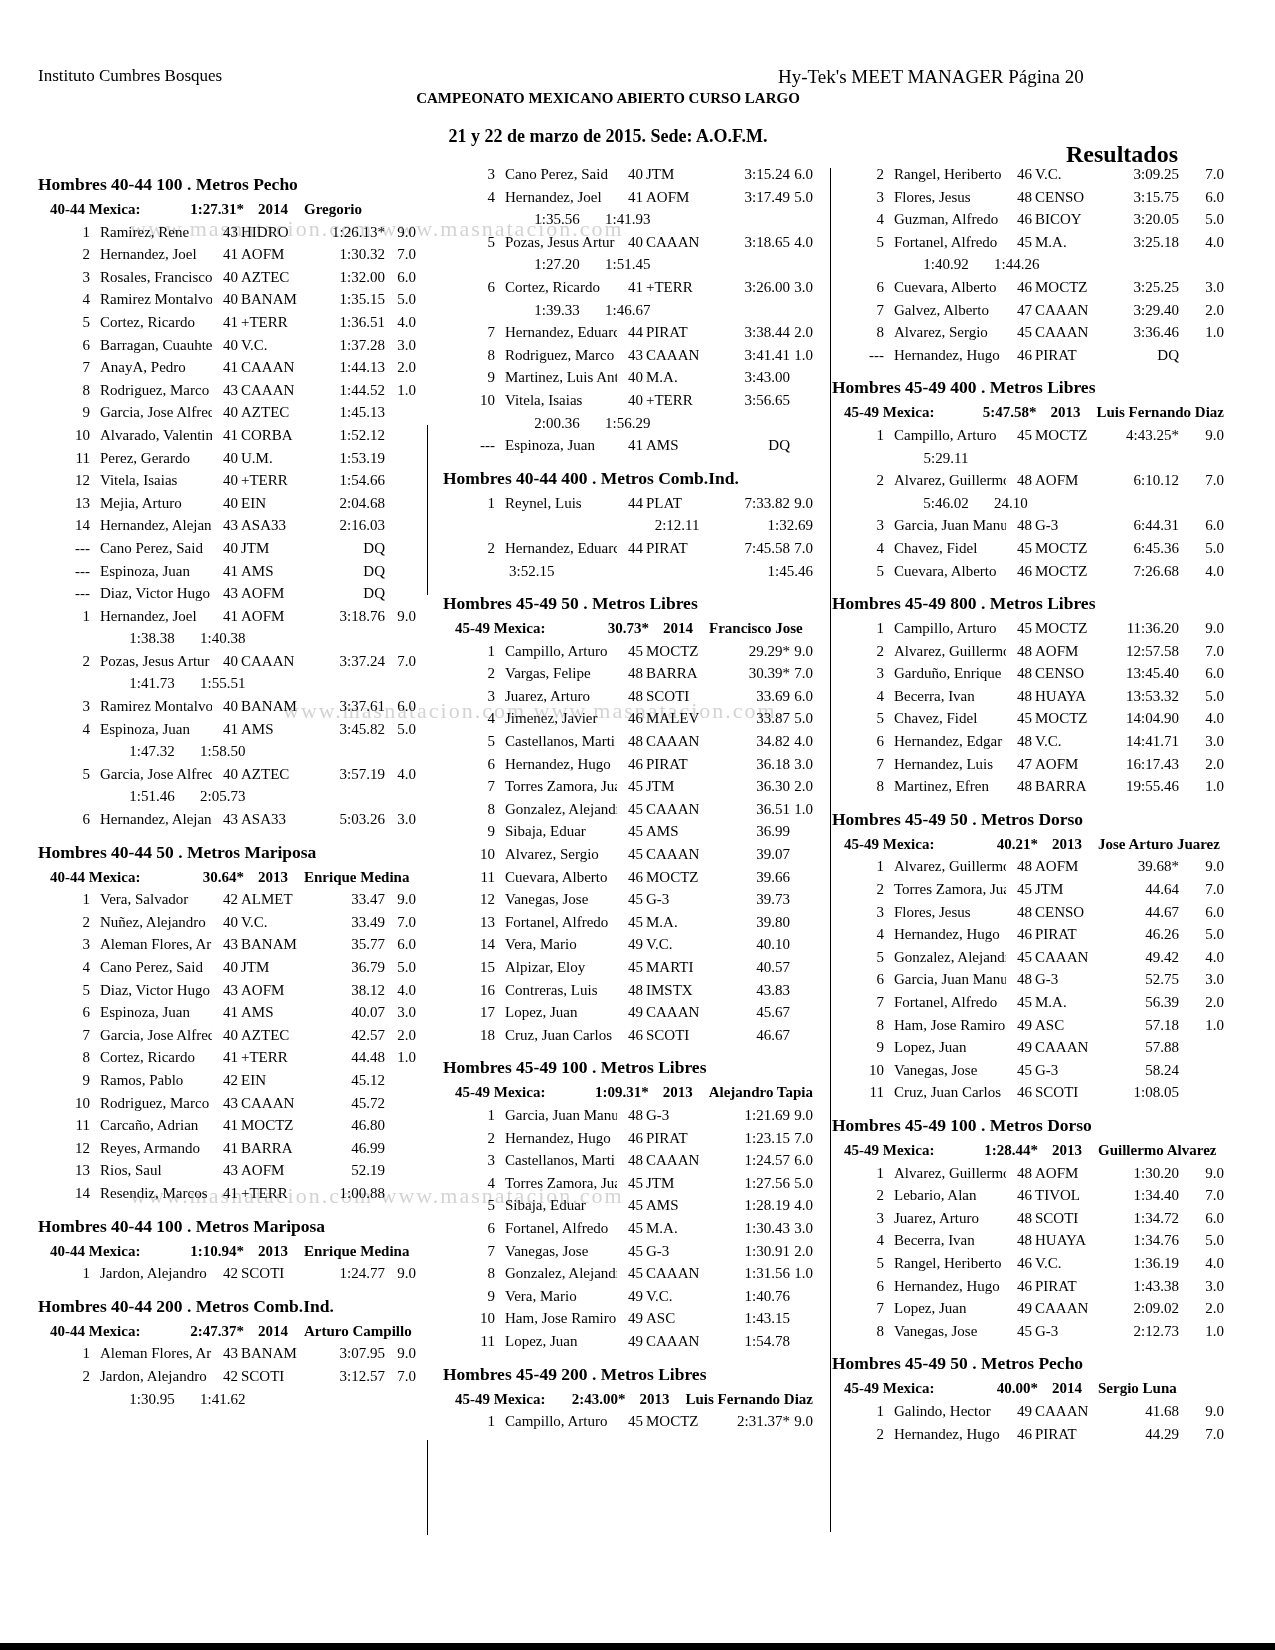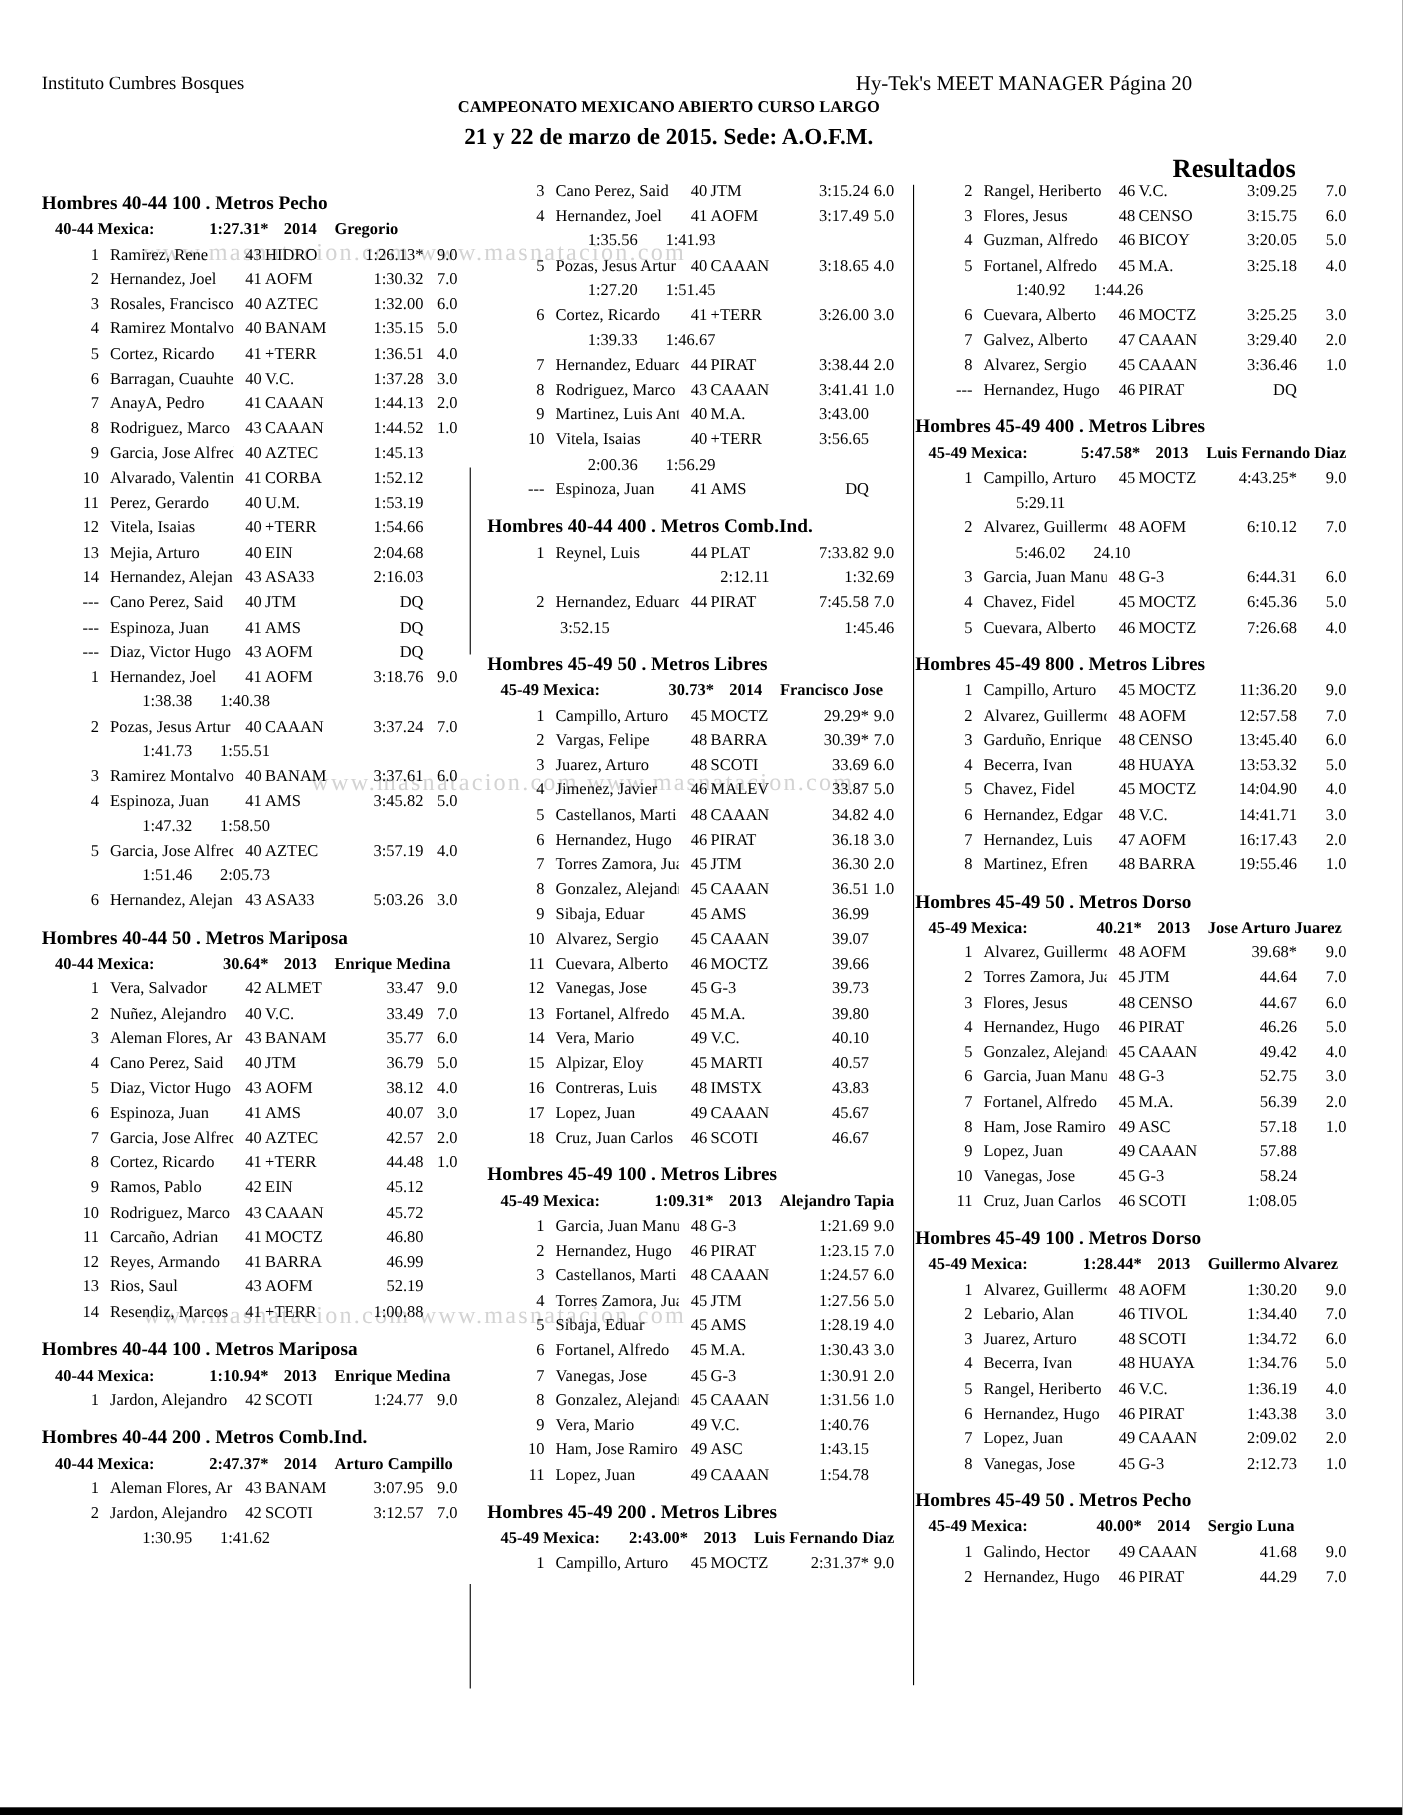--- a/index.html
+++ b/index.html
@@ -2,21 +2,21 @@
 <html><head>
 <meta charset="utf-8">
 <style>
   html,body{margin:0;padding:0;background:#777;}
   #page{position:relative;width:1275px;height:1650px;background:#ffffff;
         font-family:"Liberation Serif","DejaVu Serif",serif;color:#000;overflow:hidden;}
   
   #hdr-inst{position:absolute;left:38px;top:66px;font-size:17px;text-align:center;}
   #hdr-mgr{position:absolute;left:778px;top:66px;font-size:19px;}
   #hdr-title{position:absolute;left:38px;top:90px;width:1140px;text-align:center;font-size:15px;font-weight:bold;}
-  #hdr-sub{position:absolute;left:38px;top:112px;width:1140px;text-align:center;font-size:21px;font-weight:bold;}
+  #hdr-sub{position:absolute;left:38px;top:126px;width:1140px;text-align:center;font-size:18px;font-weight:bold;}
   #hdr-res{position:absolute;left:38px;top:141px;width:1140px;text-align:right;font-size:24px;font-weight:bold;}
   
   .column{position:absolute;top:163px;}
   #col0{left:38px;width:378px;}
   #col1{left:443px;width:370px;}
   #col2{left:832px;width:392px;}
   .evt-title{font-size:17.5px;font-weight:bold;margin:9px 0 2px 0;line-height:24px;white-space:nowrap;}
   .record{display:flex;font-weight:bold;font-size:15px;line-height:22.6px;padding-left:12px;white-space:nowrap;}
   .record .r-label{width:118px;}
   .record .r-time{width:76px;text-align:right;}

